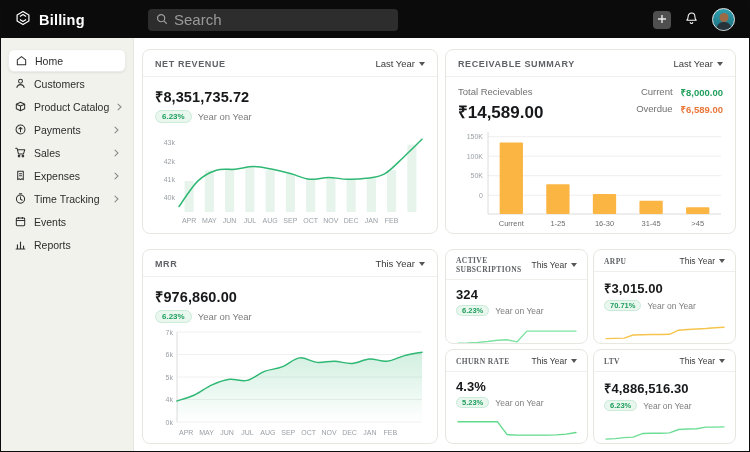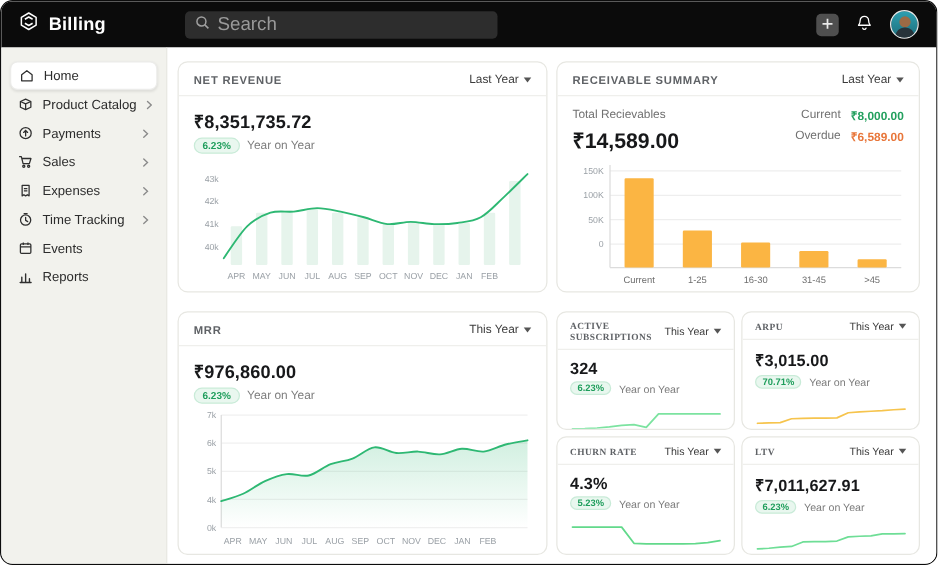--- a/index.html
+++ b/index.html
@@ -1,17 +1,17 @@
 <!DOCTYPE html>
 <html><head>
 <meta charset="utf-8">
 <style>
   * { margin:0; padding:0; box-sizing:border-box; }
   html,body { background:#ffffff; font-family:"Liberation Sans", sans-serif; }
-  .window { width:750px; height:452px; border:1.5px solid #0c0c0c; border-radius:10px;
+  .window { width:750px; height:452px; border:1.5px solid #0c0c0c; border-radius:0;
             overflow:hidden; background:#fff; display:flex; flex-direction:column; }
 
   
   .topbar { height:37px; background:#0b0b0b; display:flex; align-items:center; flex:0 0 37px; }
   .brand { width:133px; display:flex; align-items:center; gap:7px; padding-left:13px; }
   .brand-title { color:#fff; font-size:14.5px; font-weight:700; letter-spacing:.2px; }
   .search { width:250px; height:22px; margin-left:14px; background:#2d2d2d; border-radius:4px;
             display:flex; align-items:center; gap:6px; padding:0 8px; }
   .search input { background:transparent; border:0; outline:0; color:#ddd; font-size:15px; width:100%;
                   font-family:"Liberation Sans", sans-serif; }
@@ -128,20 +128,30 @@
 
     <nav class="sidebar">
 
     <div class="side-item active">
           <span class="s-icon">
             <svg width="13" height="13" viewBox="0 0 14 14" fill="none" stroke="#2f2f2f" stroke-width="1.1" stroke-linejoin="round">
               <path d="M2.5 6.3 7 2.8l4.5 3.5v5.2h-9z"></path>
             </svg>
           </span>
           <span class="s-label">Home</span>
+
+        </div>
+        <div class="side-item">
+          <span class="s-icon">
+            <svg width="13" height="13" viewBox="0 0 14 14" fill="none" stroke="#2f2f2f" stroke-width="1.1">
+              <circle cx="7" cy="4.6" r="2.1"></circle>
+              <path d="M3 11.6c.5-2.3 2.1-3.4 4-3.4s3.5 1.1 4 3.4"></path>
+            </svg>
+          </span>
+          <span class="s-label">Customers</span>
 
         </div>
         <div class="side-item">
           <span class="s-icon">
             <svg width="13" height="13" viewBox="0 0 14 14" fill="none" stroke="#2f2f2f" stroke-width="1.1" stroke-linejoin="round">
               <path d="M2.5 4.5 7 2.5l4.5 2v5L7 11.5l-4.5-2z"></path>
               <path d="M2.5 4.5 7 6.5l4.5-2M7 6.5v5"></path>
             </svg>
           </span>
           <span class="s-label">Product Catalog</span>
@@ -437,21 +447,21 @@
 
         <section class="card small">
           <div class="card-head">
             <h2 class="card-title">LTV</h2>
             <button class="period">
               <span>This Year</span>
               <i class="caret"></i>
             </button>
           </div>
           <div class="card-body">
-            <div class="stat-value">₹7,011,627.91</div>
+            <div class="stat-value">₹4,886,516.30</div>
             <div class="stat-meta">
               <span class="badge">6.23%</span>
               <span class="muted">Year on Year</span>
             </div>
             <svg class="chart" width="122" height="30">
                 <polyline points="2,25.08 11.076923076923077,24.6 20.153846153846153,23.64 29.230769230769234,23.16 38.30769230769231,19.560000000000002 47.38461538461539,19.32 56.46153846153847,19.32 65.53846153846153,18.84 74.61538461538461,15.48 83.6923076923077,15 92.76923076923077,14.76 101.84615384615384,13.080000000000002 110.92307692307693,13.080000000000002 120,12.84" fill="none" stroke="#6ede96" stroke-width="1.4" stroke-linejoin="round" stroke-linecap="round"></polyline>
               </svg>
           </div>
         </section>
 

